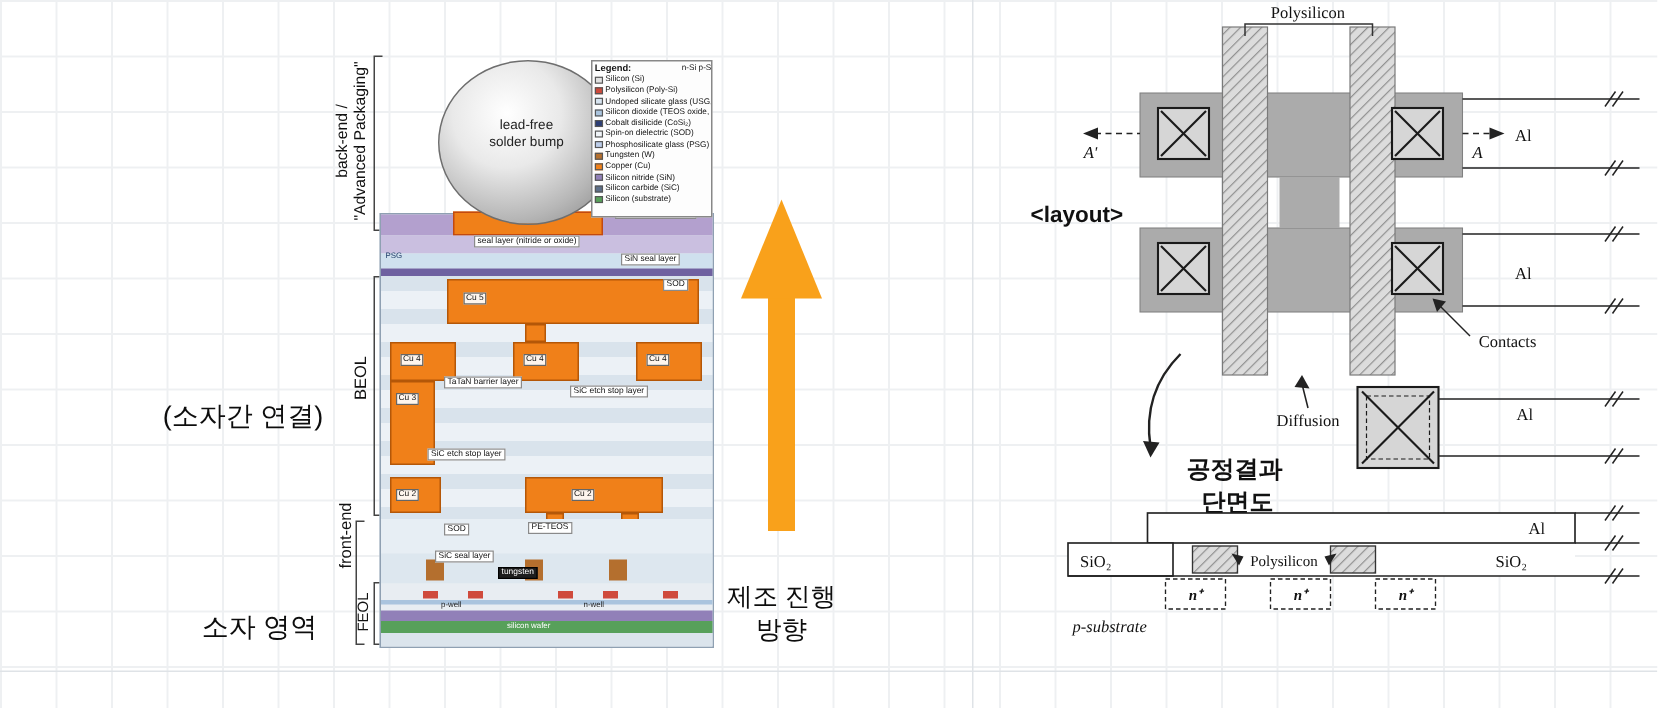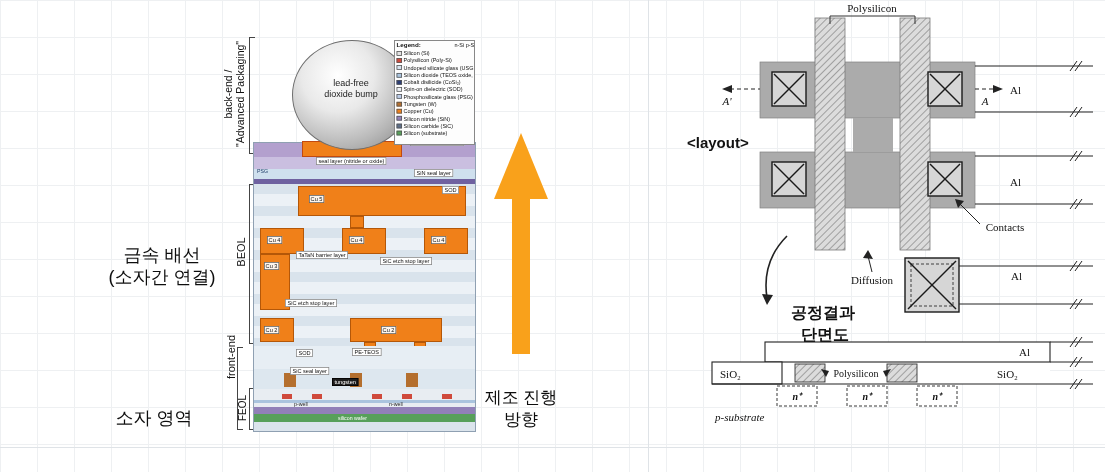--- a/index.html
+++ b/index.html
@@ -82,23 +82,22 @@
 
   <div class="vt" style="left:241px;top:252px">BEOL</div>
   <div class="brk" style="left:249px;top:184px;height:160px"></div>
 
   <div class="vt" style="left:231px;top:357px">front-end</div>
   <div class="brk" style="left:237px;top:347px;height:83px"></div>
 
   <div class="vt" style="left:243px;top:408px;font-size:10px">FEOL</div>
   <div class="brk" style="left:249px;top:388px;height:42px"></div>
 
-  <div class="kr" style="left:110px;top:243px;width:104px;font-size:18px">금속 배선</div>
   <div class="kr" style="left:102px;top:265px;width:120px;font-size:18px">(소자간 연결)</div>
-  <div class="kr" style="left:102px;top:406px;width:104px;font-size:18px">소자 영역</div>
+  <div class="kr" style="left:121px;top:406px;width:104px;font-size:18px">소자 영역</div>
 
   <div class="stack">
     <div class="layer" style="top:0;height:14px;background:#b3a0ce">
       <div style="position:absolute;left:48px;top:-2px;width:100px;height:16px;background:#f08019;border:1px solid #c2490f;box-sizing:border-box"></div>
     </div>
     <div class="layer" style="top:14px;height:12px;background:#cabfe0"></div>
     <div class="layer" style="top:26px;height:10px;background:#cfe0ee"></div>
     <div class="layer" style="top:36px;height:5px;background:#6f61a0"></div>
 
     <div class="layer metal" style="top:41px;height:162px">
@@ -150,21 +149,21 @@
     <div class="layer" style="top:264px;height:7px;background:#9180b8"></div>
     <div class="layer" style="top:271px;height:8px;background:#57a05a">
       <span class="tiny" style="left:84px;top:1px;color:#fff">silicon wafer</span>
     </div>
     <div class="layer" style="top:279px;height:9px;background:#dbe4ec"></div>
   </div>
 
   <div class="bump"></div>
   <div class="bumptxt">
     <div>lead-free</div>
-    <div>dioxide bump</div>
+    <div>solder bump</div>
   </div>
 
   <span class="lbl" style="left:410px;top:138px">Cr, Cu and Au liners</span>
   <span class="lbl" style="left:316px;top:157px">seal layer (nitride or oxide)</span>
   <span class="tiny" style="left:257px;top:168px;color:#23406b">PSG</span>
   <span class="lbl" style="left:414px;top:169px">SiN seal layer</span>
   <span class="lbl" style="left:442px;top:186px">SOD</span>
   <span class="lbl" style="left:296px;top:251px">TaTaN barrier layer</span>
   <span class="lbl" style="left:380px;top:257px">SiC etch stop layer</span>
   <span class="lbl" style="left:285px;top:299px">SiC etch stop layer</span>

